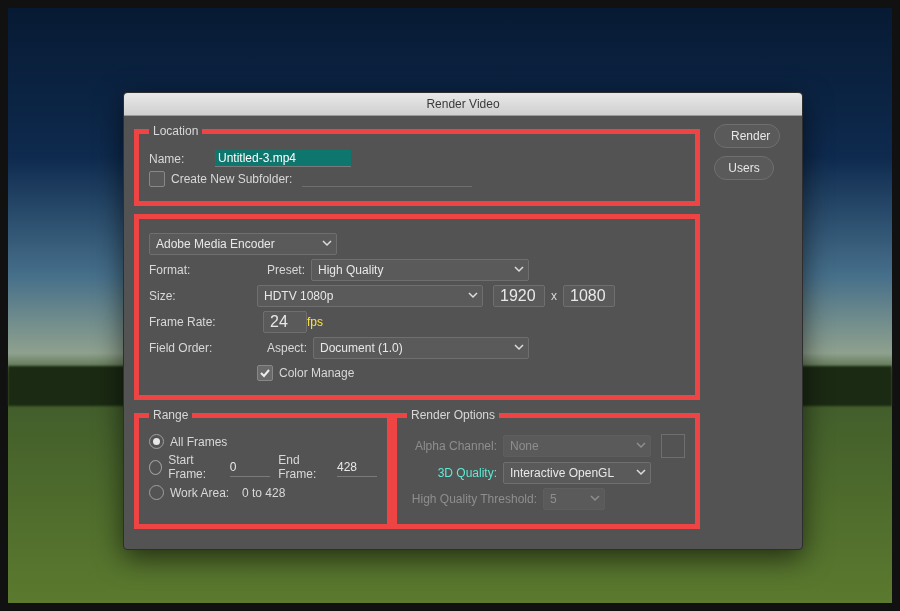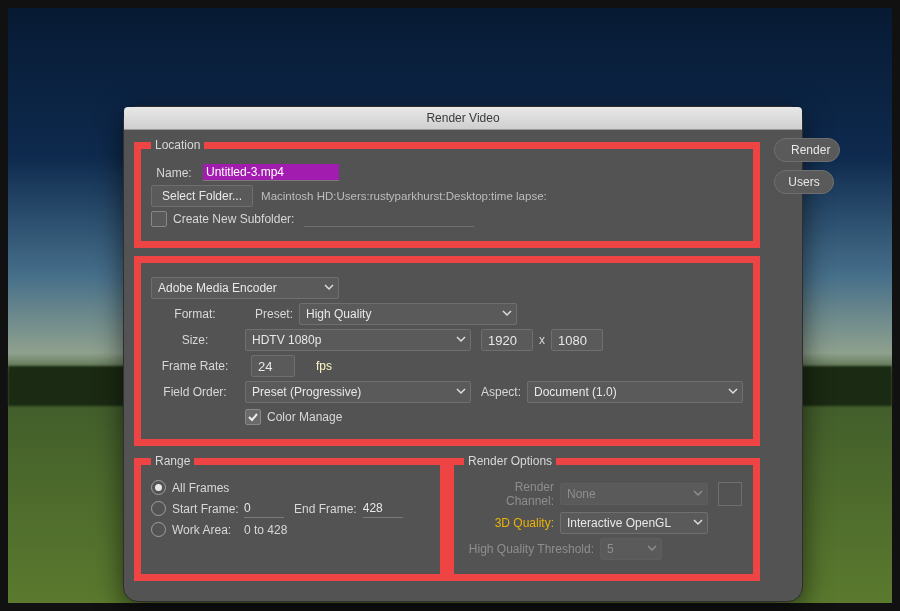--- a/index.html
+++ b/index.html
@@ -1,50 +1,50 @@
 <!DOCTYPE html>
 <html><head>
 <meta charset="utf-8">
 <style>
   html,body{margin:0;padding:0;width:900px;height:611px;font-family:"Helvetica Neue",Arial,sans-serif;font-size:12px;color:#d8d8d8;overflow:hidden}
   .desktop{position:relative;width:900px;height:611px;background:linear-gradient(to bottom,#071a33 0%,#0e2a4e 25%,#466f8a 45%,#8fa18e 58%,#3f5a2b 62%,#5b7a2e 100%);box-sizing:border-box;border:8px solid #111}
   .trees{position:absolute;left:0;right:0;top:348px;height:50px;background:linear-gradient(to bottom,transparent 0,transparent 10px,#1b2a13 10px,#1b2a13 50px);filter:blur(1px)}
-  .dialog{position:absolute;left:115px;top:98px;width:678px;background:#535353;border:1px solid #2e2e2e;box-shadow:0 8px 28px rgba(0,0,0,.6);border-radius:15px}
+  .dialog{position:absolute;left:115px;top:84px;width:678px;background:#535353;border:1px solid #2e2e2e;box-shadow:0 8px 28px rgba(0,0,0,.6);border-radius:4px}
   .titlebar{height:22px;background:linear-gradient(#e8e8e8,#cfcfcf);border-top-left-radius:4px;border-top-right-radius:4px;color:#3a3a3a;font-size:12px;text-align:center;line-height:22px;border-bottom:1px solid #9a9a9a}
   .body{display:flex;padding:8px 10px 12px 10px}
   .left{flex:1}
   .right{width:78px;padding-left:14px}
-  fieldset.grp{border:7px solid #ef4444;margin:0 0 8px 0;padding:8px 10px 10px 10px}
+  fieldset.grp{border:5px solid #ef4444;margin:0 0 8px 0;padding:8px 10px 10px 10px}
   fieldset.grp>legend{color:#d8d8d8;font-size:12px;padding:0 4px}
   .row{display:flex;align-items:center;margin:4px 0}
-  .lblR{width:88px;text-align:center;padding-right:6px;color:#d8d8d8}
-  .lblR2{width:78px;text-align:right;padding-right:6px;color:#eab308}
+  .lblR{width:88px;text-align:left;padding-right:20px;color:#d8d8d8}
+  .lblR2{width:78px;text-align:right;padding-right:6px;color:#5eead4}
   .txt{background:#535353;border:none;border-bottom:1px solid #7a7a7a;color:#fff;padding:2px 2px;font-size:12px}
-  .txt.sel{background:#a21caf;color:#fff;padding:1px 3px}
+  .txt.sel{background:#0f766e;color:#fff;padding:1px 3px}
   .sel-wrap{display:inline-block}
   .btn{background:#5a5a5a;border:1px solid #6f6f6f;color:#e8e8e8;padding:3px 10px;font-size:12px;border-radius:2px;cursor:pointer}
   .btn.pill{border-radius:14px;padding:4px 16px;width:66px;text-align:center}
   .btn.pill2{border-radius:14px;padding:4px 10px;width:60px;text-align:center;margin-top:8px}
   .dd{position:relative;display:inline-flex;align-items:center;background:#5a5a5a;border:1px solid #6f6f6f;height:20px;padding:0 20px 0 6px;font-size:12px;color:#e8e8e8;border-radius:2px}
   .dd.disabled{color:#8e8e8e;border-color:#5e5e5e}
   .dd .chev{position:absolute;right:4px;top:4px}
   .chev svg{width:10px;height:10px;display:block}
-  .numbox{background:#5a5a5a;border:1px solid #6f6f6f;color:#e8e8e8;height:20px;padding:0 6px;display:inline-flex;align-items:center;border-radius:2px;font-size:13px}
+  .numbox{background:#5a5a5a;border:1px solid #6f6f6f;color:#e8e8e8;height:20px;padding:0 6px;display:inline-flex;align-items:center;border-radius:2px;font-size:16px}
   .check{display:inline-flex;width:14px;height:14px;border:1px solid #888;background:#5a5a5a;align-items:center;justify-content:center;border-radius:2px;margin-right:6px}
   .check.checked{background:#6a6a6a}
   .check.checked svg{width:10px;height:10px;display:block}
   .radio{display:inline-flex;width:13px;height:13px;border:1px solid #a0a0a0;border-radius:50%;align-items:center;justify-content:center;margin-right:6px}
   .radio .dot{width:7px;height:7px;border-radius:50%;background:#e8e8e8;display:none}
   .radio.on .dot{display:block}
   .path{color:#bdbdbd;font-size:11.5px;margin-left:8px}
   .muted{color:#8e8e8e}
   .twocol{display:flex;gap:0}
   .twocol>fieldset{flex:1}
   .x{margin:0 6px;color:#d8d8d8}
-  .fps{margin-left:21px;color:#fef9c3}
+  .fps{margin-left:0;color:#fde047}
   .colorSwatch{width:22px;height:22px;border:1px solid #6f6f6f;margin-left:10px;background:#535353}
   .subfolder-line{border-bottom:1px solid #6f6f6f;height:14px;width:170px;margin-left:10px}
   .underline-in{border:none;border-bottom:1px solid #7a7a7a;background:transparent;color:#e8e8e8;width:40px;text-align:left;font-size:12px;padding:2px 0}
 </style>
 </head>
 <body>
 
 <div class="desktop">
   <div class="trees"></div>
 
@@ -59,24 +59,20 @@
         <fieldset class="grp">
           <legend>Location</legend>
 
           <div class="row">
             <span class="lblR" style="width:46px">Name:</span>
             <span class="sel-wrap">
               <input class="txt sel" style="width: 130px;" value="Untitled-3.mp4">
             </span>
           </div>
 
-          <div class="row">
-            <button class="btn">Select Folder...</button>
-            <span class="path">Macintosh HD:Users:rustyparkhurst:Desktop:time lapse:</span>
-          </div>
 
           <div class="row">
             <span class="check"></span>
             <span>Create New Subfolder:</span>
             <span class="subfolder-line"></span>
           </div>
         </fieldset>
 
         <fieldset class="grp" style="padding-top:10px">
           <div class="row">
@@ -123,28 +119,20 @@
 
           <div class="row">
             <span class="lblR">Frame Rate:</span>
             <span style="width:6px"></span>
             <span class="numbox" style="width:30px">24</span>
             <span class="fps">fps</span>
           </div>
 
           <div class="row">
             <span class="lblR">Field Order:</span>
-            <span class="dd" style="width:198px">
-              <span>Preset (Progressive)</span>
-              <span class="chev">
-                  <svg viewBox="0 0 10 10">
-                    <path d="M1 3 L5 7 L9 3" fill="none" stroke="#ddd" stroke-width="1.5"></path>
-                  </svg>
-                </span>
-            </span>
             <span style="width:10px"></span>
             <span>Aspect:</span>
             <span style="width:6px"></span>
             <span class="dd" style="width:188px">
               <span>Document (1.0)</span>
               <span class="chev">
                   <svg viewBox="0 0 10 10">
                     <path d="M1 3 L5 7 L9 3" fill="none" stroke="#ddd" stroke-width="1.5"></path>
                   </svg>
                 </span>
@@ -187,21 +175,21 @@
               <span class="radio"></span>
               <span style="width:72px">Work Area:</span>
               <span>0 to 428</span>
             </div>
           </fieldset>
 
           <fieldset class="grp">
             <legend>Render Options</legend>
 
             <div class="row">
-              <span class="lblR2 muted" style="width:90px">Render Channel:</span>
+              <span class="lblR2 muted" style="width:90px">Alpha Channel:</span>
               <span class="dd disabled" style="width:120px">
                 <span>None</span>
                 <span class="chev">
                     <svg viewBox="0 0 10 10">
                       <path d="M1 3 L5 7 L9 3" fill="none" stroke="#8e8e8e" stroke-width="1.5"></path>
                     </svg>
                   </span>
               </span>
               <span class="colorSwatch"></span>
             </div>

